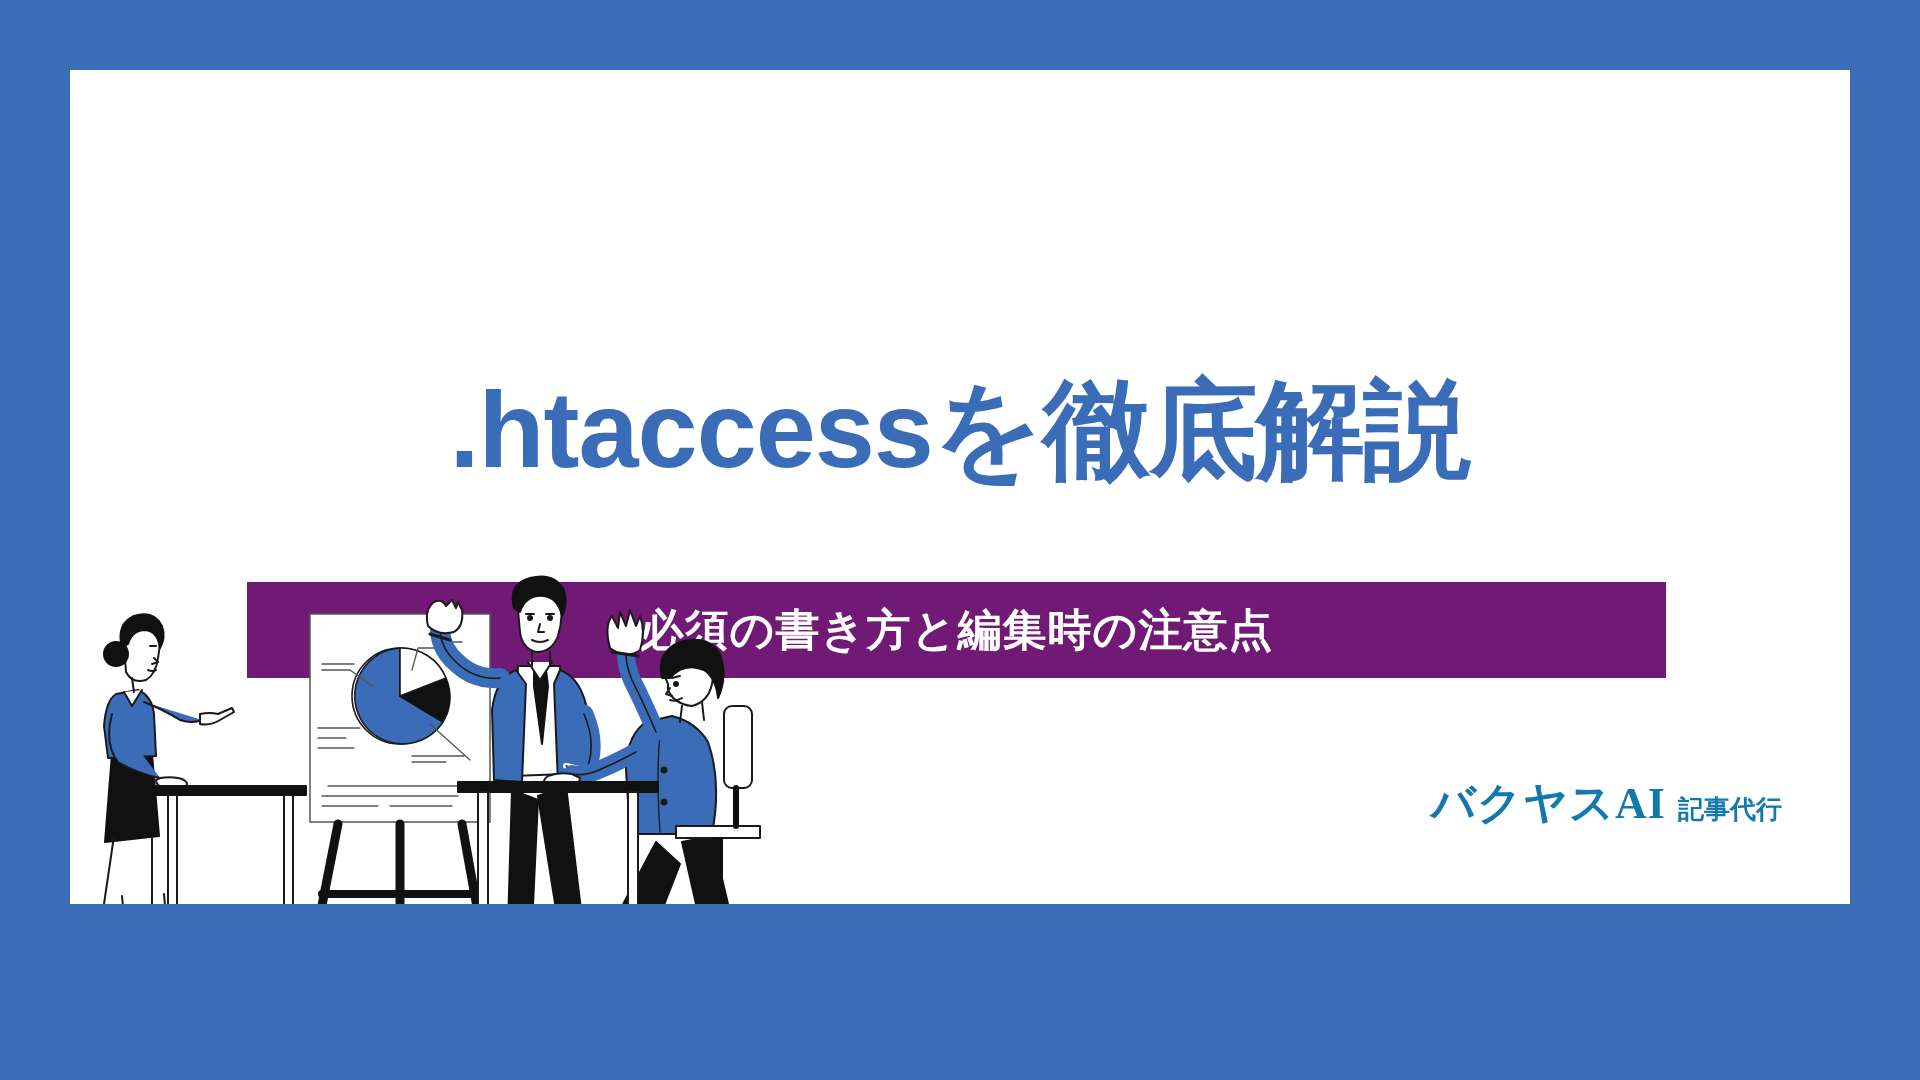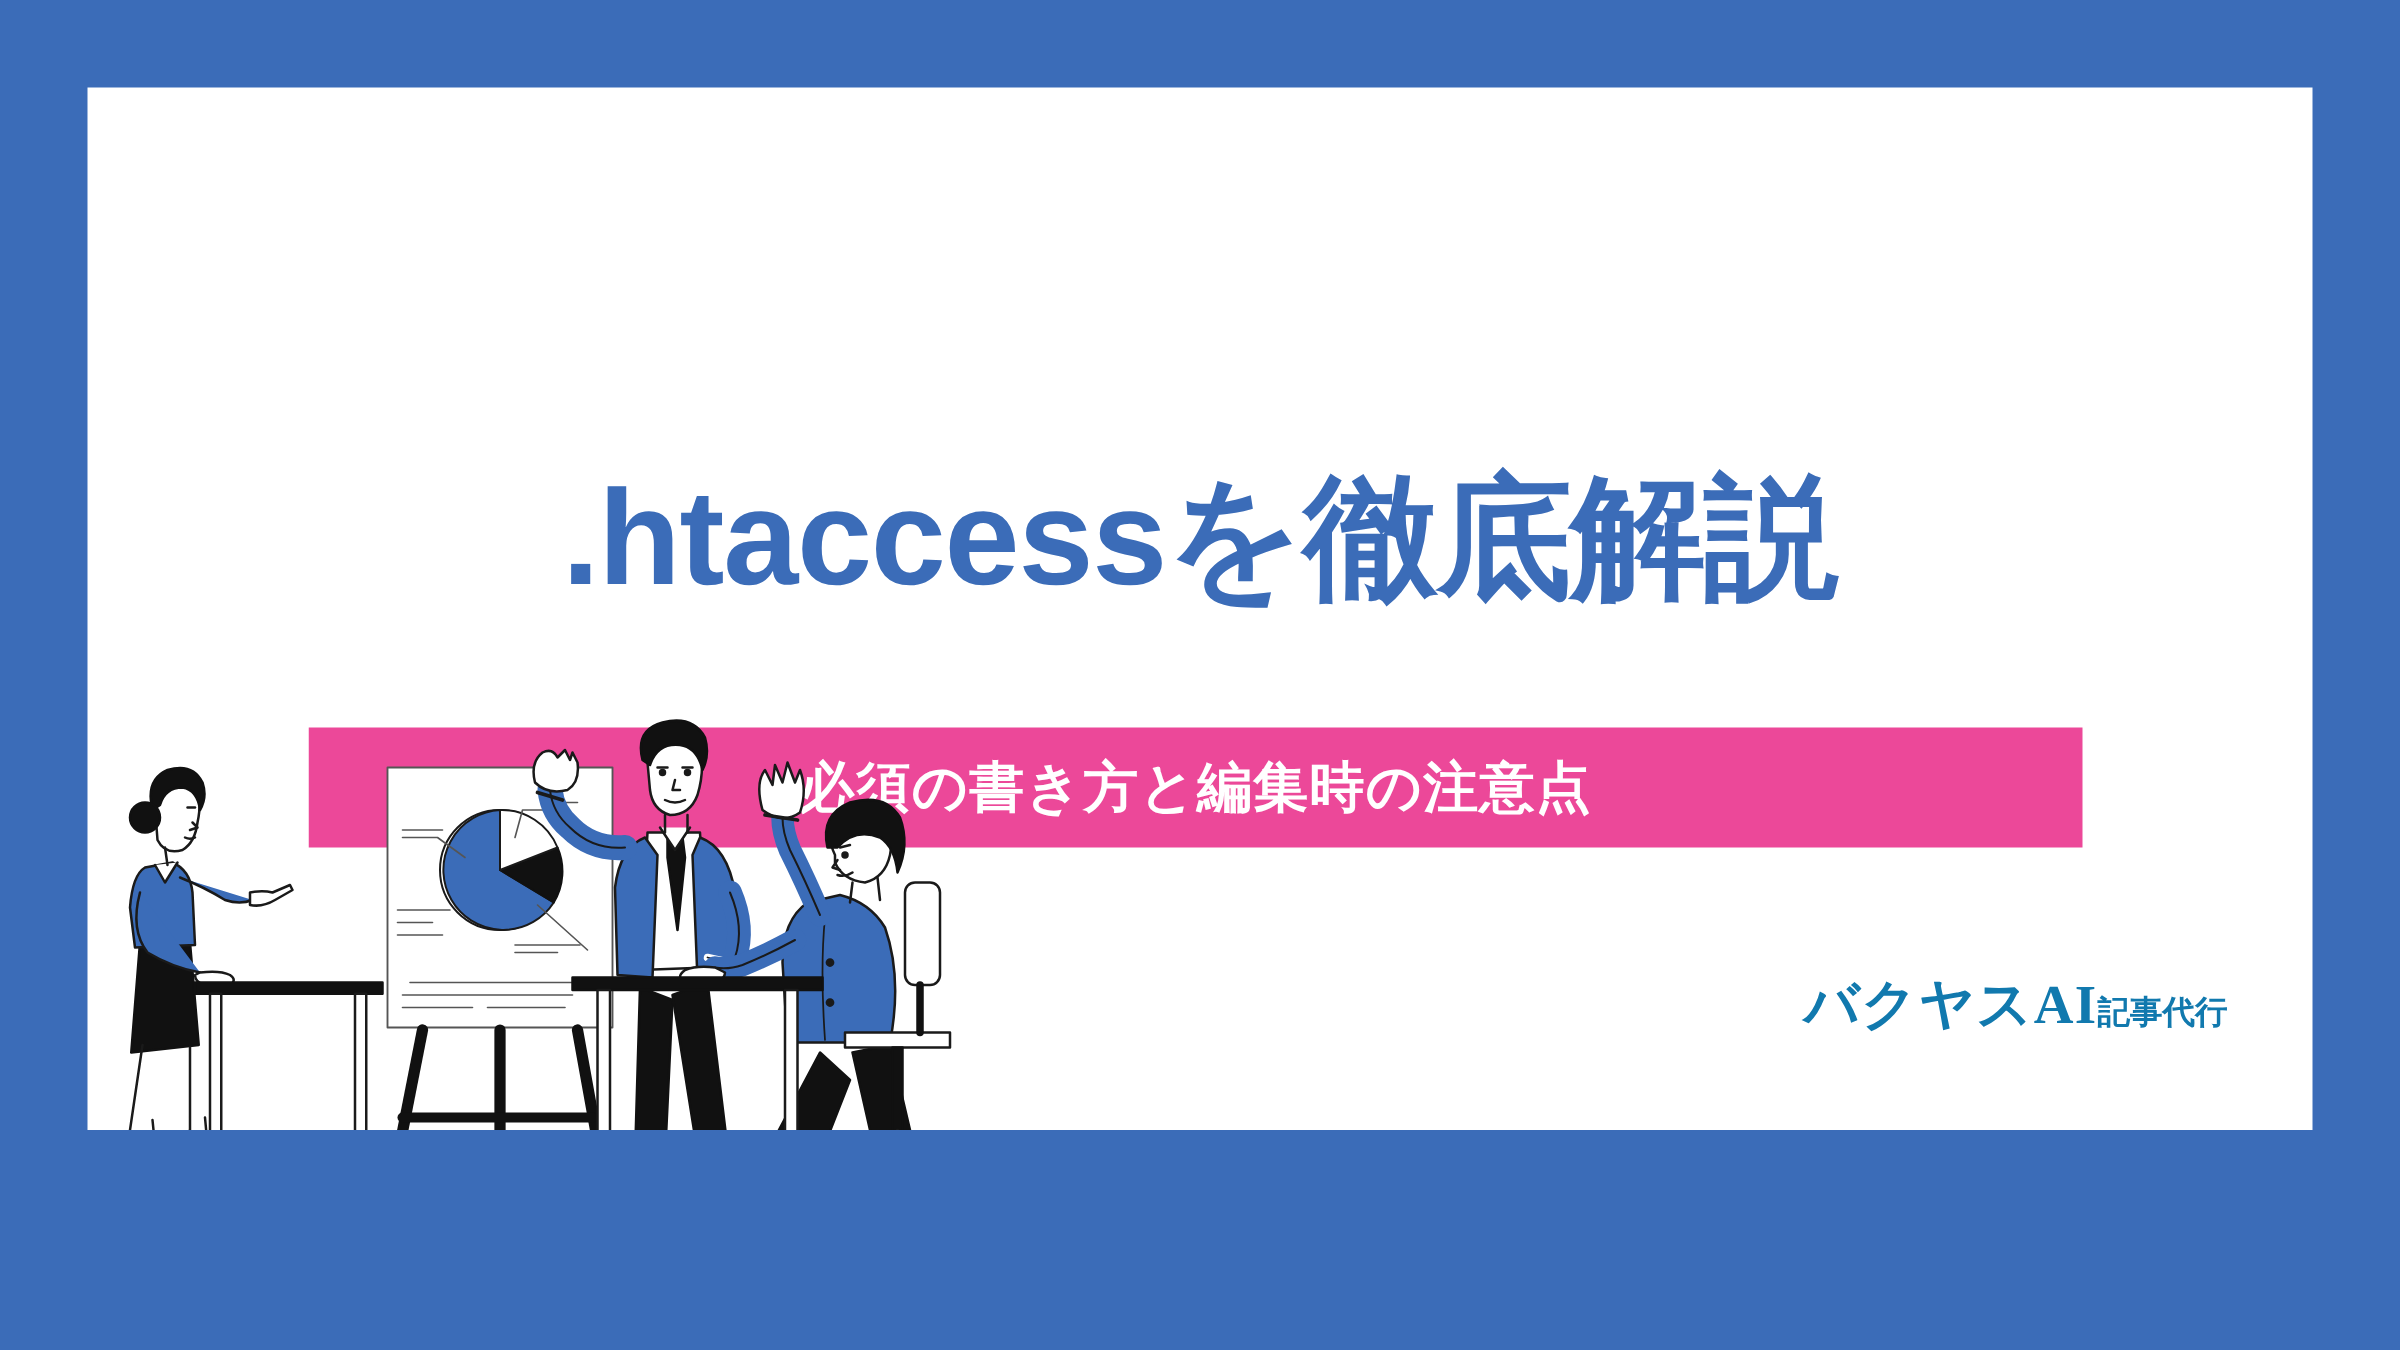--- a/index.html
+++ b/index.html
@@ -38,39 +38,40 @@
     line-height: 1.12;
     white-space: nowrap;
   }
   
   #subtitle-band {
     position: absolute;
     left: 177px;
     top: 512px;
     width: 1419px;
     height: 96px;
-    background: #ec4899;
+    background: #701a75;
     display: flex;
     align-items: center;
     justify-content: center;
   }
   #subtitle-text {
     color: #ffffff;
     font-size: 44px;
     font-weight: 700;
     letter-spacing: 1px;
     white-space: nowrap;
   }
   
   #logo {
     position: absolute;
     right: 68px;
     bottom: 78px;
     display: flex;
     align-items: baseline;
+    gap: 12px;
   }
   #logo-main {
     font-family: "Liberation Serif", "DejaVu Serif", serif;
     font-size: 44px;
     font-weight: 700;
     color: #1179ae;
     letter-spacing: 1px;
     line-height: 1;
   }
   #logo-sub {

